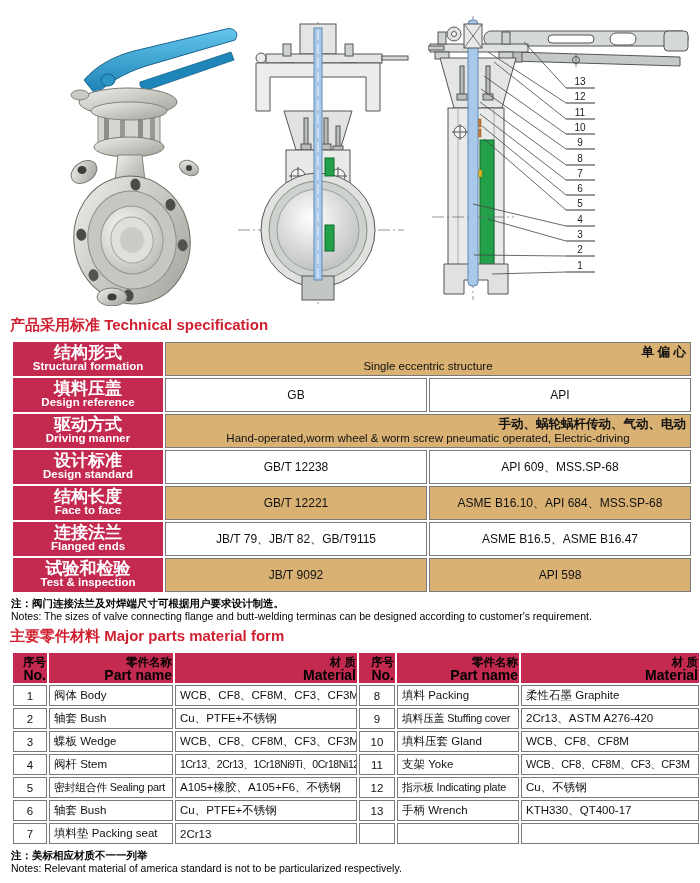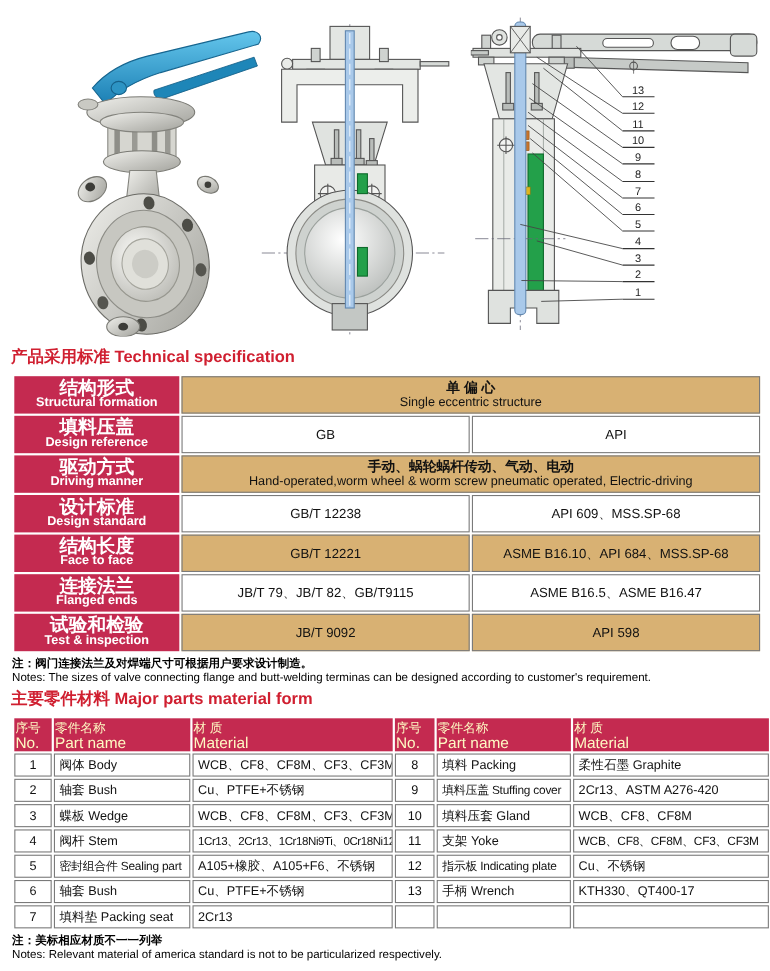--- a/index.html
+++ b/index.html
@@ -34,29 +34,29 @@
   .spec th.lbl{
     background:var(--accent-red);color:#fff;font-weight:bold;
     padding:3px 2px;height:30px;text-align:center;
   }
   .spec th.lbl .cn{font-size:17px;line-height:15px;text-align:center;}
   .spec th.lbl .en{font-size:11.5px;line-height:13px;font-weight:bold;}
   .spec td.val{
     border:1px solid var(--border-dark);text-align:center;
     font-size:12px;padding:2px 4px;height:30px;color:#111;
   }
-  .spec td.val .cn{font-size:12.5px;line-height:15px;font-weight:bold;}
+  .spec td.val .cn{font-size:12.5px;line-height:15px;font-weight:bold;text-align:right;}
   .spec td.val .en{font-size:11.5px;line-height:13px;}
   tr.tan td.val{background:var(--tan);}
   tr.wht td.val{background:#fff;}
   
   table.parts{width:678px;}
   .parts th.hd{
-    background:var(--accent-red);color:#fef9c3;font-weight:normal;
-    padding:2px 1px;height:30px;text-align:left;
+    background:var(--accent-red);color:#000000;font-weight:bold;
+    padding:2px 1px;height:30px;text-align:right;
   }
   .parts th.hd .cn{font-size:11.5px;line-height:14px;}
   .parts th.hd .en{font-size:14px;line-height:12px;}
   .parts td{
     border:1px solid var(--border-dark);font-size:11.5px;height:21px;
     padding:1px 4px;white-space:nowrap;color:#111;
   }
   .parts td.no{text-align:center;padding:1px 0;}
   .parts td.nm,.parts td.mt{text-align:left;}
   .parts .squeeze{display:inline-block;font-size:10.5px;letter-spacing:-0.4px;}

